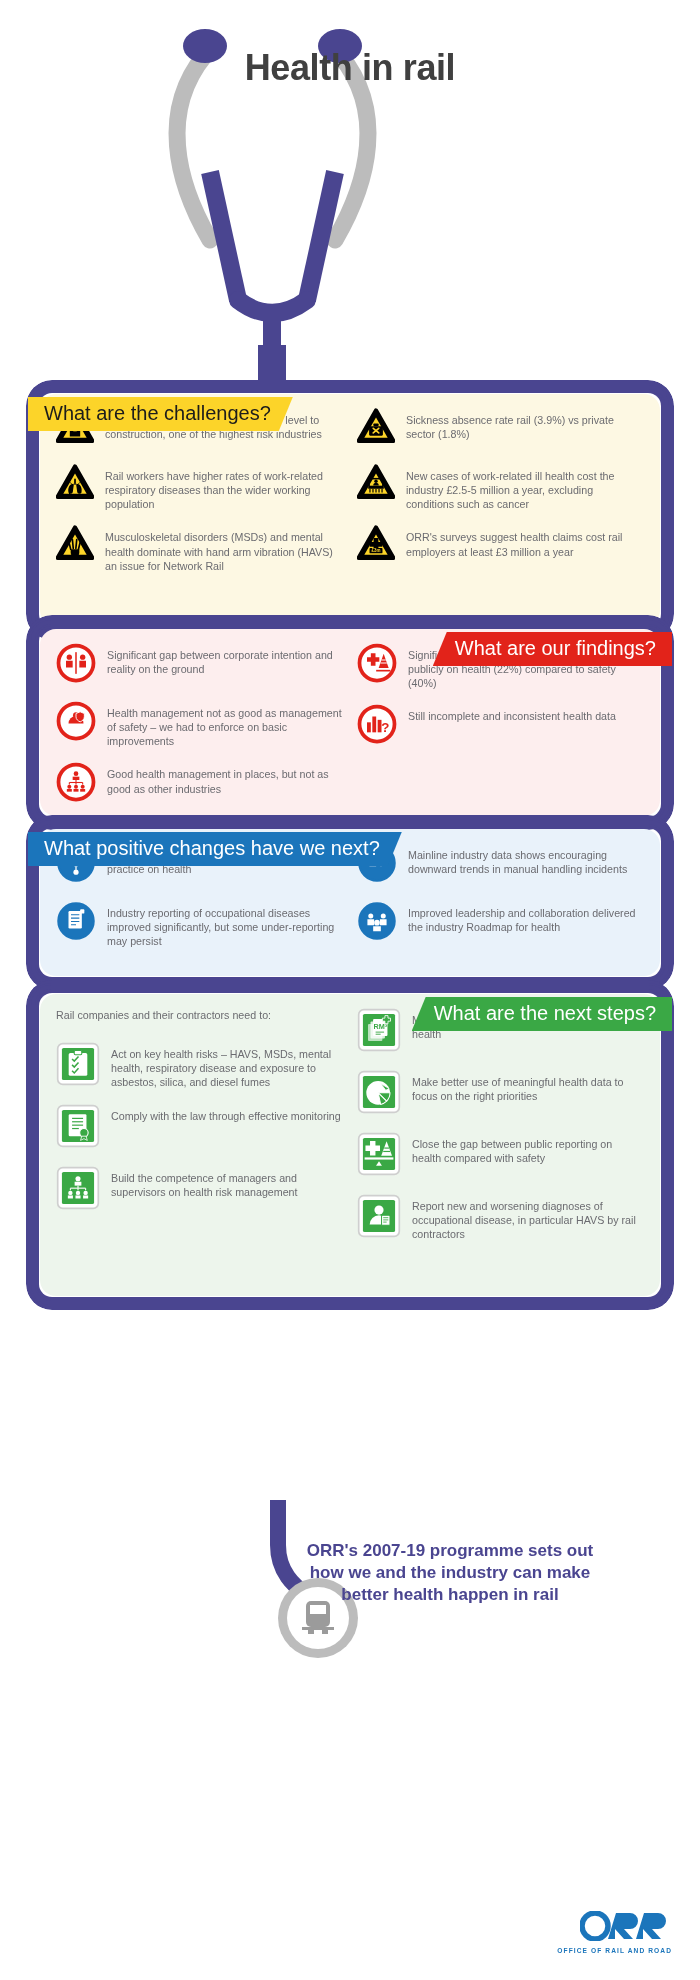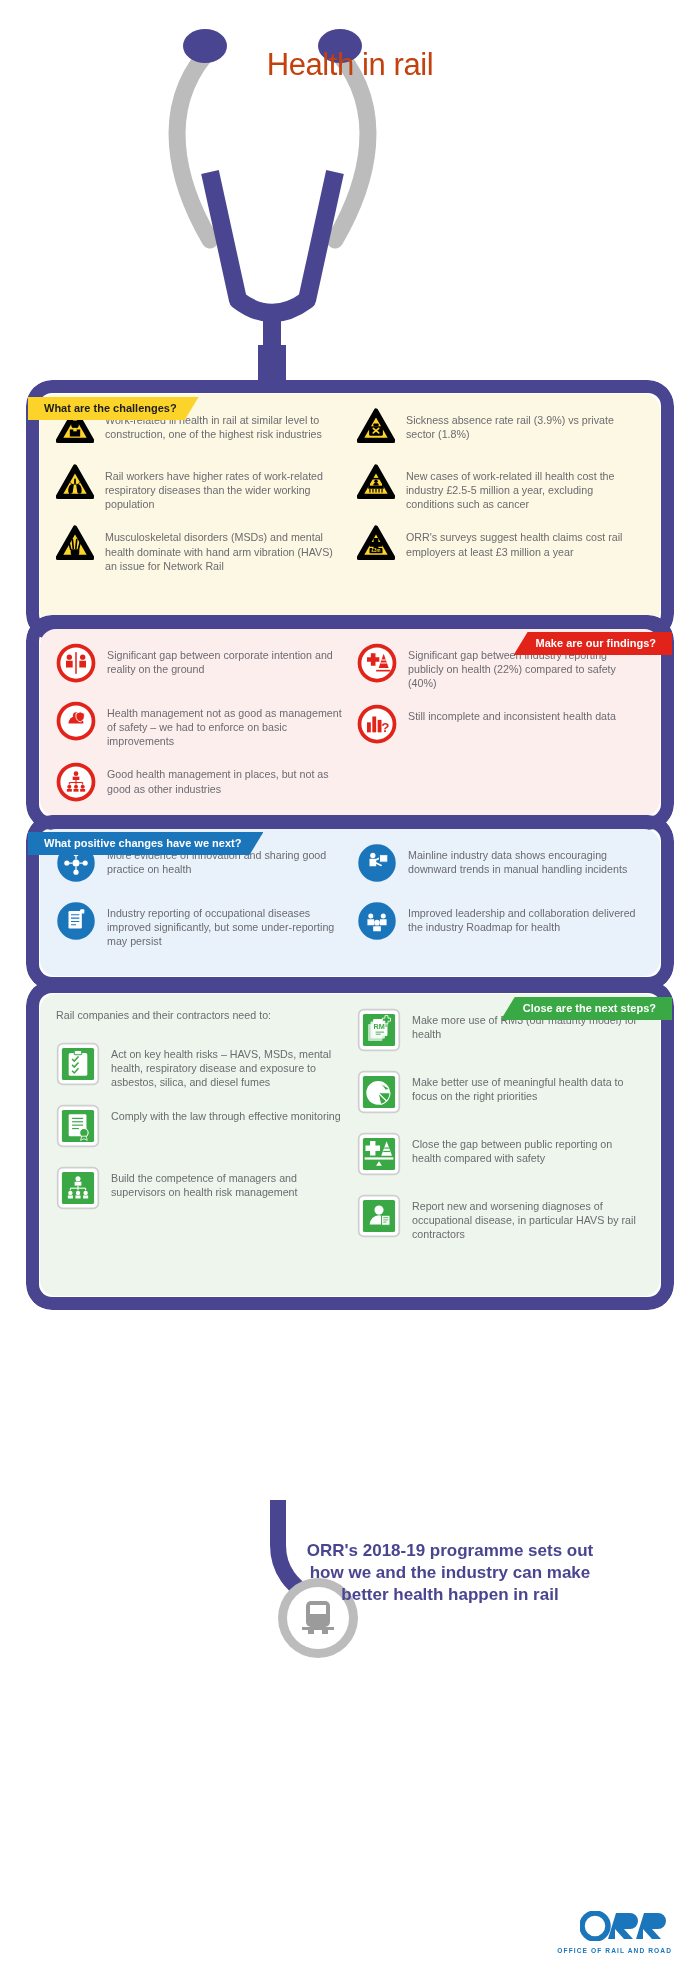--- a/index.html
+++ b/index.html
@@ -19,23 +19,23 @@
   }
   #steth-svg { position: absolute; left: 0; top: 0; }
   #header-text {
     position: absolute;
     left: 175px; top: 48px;
     width: 350px;
     text-align: center;
     z-index: 5;
   }
   #main-title {
-    font-size: 31px;
-    font-weight: normal;
-    color: #c2410c;
+    font-size: 36px;
+    font-weight: bold;
+    color: #404040;
     letter-spacing: -0.4px;
     line-height: 1.1;
   }
   #main-sub {
     margin-top: 16px;
     font-size: 14.2px;
     line-height: 1.38;
     color: #6b6b70;
     padding: 0 52px;
   }
@@ -84,22 +84,22 @@
     border: 2.5px solid #4a4590;
     border-radius: 22px;
   }
   .rail-rails::before { left: 3px; top: 3px; right: 3px; bottom: 3px; }
   .rail-rails::after  { left: 9px; top: 9px; right: 9px; bottom: 9px; border-radius: 16px; }
 
   
   .tab {
     position: absolute;
     z-index: 10;
-    font-size: 11px;
-    font-weight: bold;
+    font-size: 20px;
+    font-weight: normal;
     color: #1d1d1b;
     padding: 5px 22px 6px 16px;
     white-space: nowrap;
   }
   .tab.left  { left: 28px; }
   .tab.right { right: 28px; padding: 5px 16px 6px 22px; color: #fff; }
 
   .tab-yellow { background: #fcd429; clip-path: polygon(0 0, 100% 0, calc(100% - 14px) 100%, 0 100%); }
   .tab-red    { background: #e2231a; clip-path: polygon(14px 0, 100% 0, 100% 100%, 0 100%); color:#fff; }
   .tab-blue   { background: #1b75bb; clip-path: polygon(0 0, 100% 0, calc(100% - 14px) 100%, 0 100%); color:#fff; }
@@ -361,21 +361,21 @@
                   </g>
   </svg></span>
               <span class="txt">Still incomplete and inconsistent health data</span>
             </div>
           </div>
         </div>
       </div>
       <div class="rail-border"></div>
       <div class="rail-rails"></div>
     </div>
-    <div class="tab right tab-red" style="top: 632px;">Make are our findings?</div>
+    <div class="tab right tab-red" style="top: 632px;">What are our findings?</div>
     <div class="panel" style="left: 26px; top: 815px; width: 648px; height: 175px;">
       <div class="panel-inner" style="background: rgb(233, 242, 250);">
         <div class="cols">
           <div class="col">
             <div class="item">
               <span class="ico"><svg width="40" height="40" viewBox="0 0 48 48">
     <circle cx="24" cy="24" r="21" fill="#1b75bb" stroke="#1b75bb" stroke-width="3"></circle>
     <g transform="translate(24,24)" fill="#fff">
                     <circle cx="0" cy="0" r="4.2"></circle>
                     <g stroke="#fff" stroke-width="1.5">
@@ -575,37 +575,37 @@
                   </g>
   </svg></span>
               <span class="txt">Report new and worsening diagnoses of occupational disease, in particular HAVS by rail contractors</span>
             </div>
           </div>
         </div>
       </div>
       <div class="rail-border"></div>
       <div class="rail-rails"></div>
     </div>
-    <div class="tab right tab-green" style="top: 997px;">Close are the next steps?</div>
+    <div class="tab right tab-green" style="top: 997px;">What are the next steps?</div>
   </div>
 
 <svg style="position:absolute; left:250px; top:1500px;" width="200" height="180">
   <path d="M 28 0 L 28 45 C 28 80, 55 92, 62 100" stroke="#4a4590" stroke-width="16" fill="none"></path>
   <circle cx="68" cy="118" r="40" fill="#bcbcbc"></circle>
   <circle cx="68" cy="118" r="31" fill="#ffffff"></circle>
   <g fill="#9b9b9b">
     <rect x="56" y="101" width="24" height="26" rx="5"></rect>
     <rect x="60" y="105" width="16" height="9" fill="#ffffff"></rect>
     <rect x="58" y="129" width="6" height="5"></rect>
     <rect x="72" y="129" width="6" height="5"></rect>
     <rect x="52" y="127" width="32" height="3"></rect>
   </g>
 </svg>
 
-<div id="closing">ORR's 2018-19 programme sets out how we and the industry can make better health happen in rail</div>
+<div id="closing">ORR's 2007-19 programme sets out how we and the industry can make better health happen in rail</div>
 
 <div id="orr-logo">
   <svg width="92" height="30" viewBox="0 0 92 30">
     <circle cx="15" cy="15" r="13" fill="none" stroke="#1b75bb" stroke-width="5.5"></circle>
     <path d="M36 2 h14 a8 8 0 0 1 0 16 h-6 l9 10 h-9 l-9 -10 v10 h-7 z" fill="#1b75bb"></path>
     <path d="M64 2 h14 a8 8 0 0 1 0 16 h-6 l9 10 h-9 l-9 -10 v10 h-7 z" fill="#1b75bb"></path>
   </svg>
   <div id="orr-logo-sub">OFFICE OF RAIL AND ROAD</div>
 </div>
 

